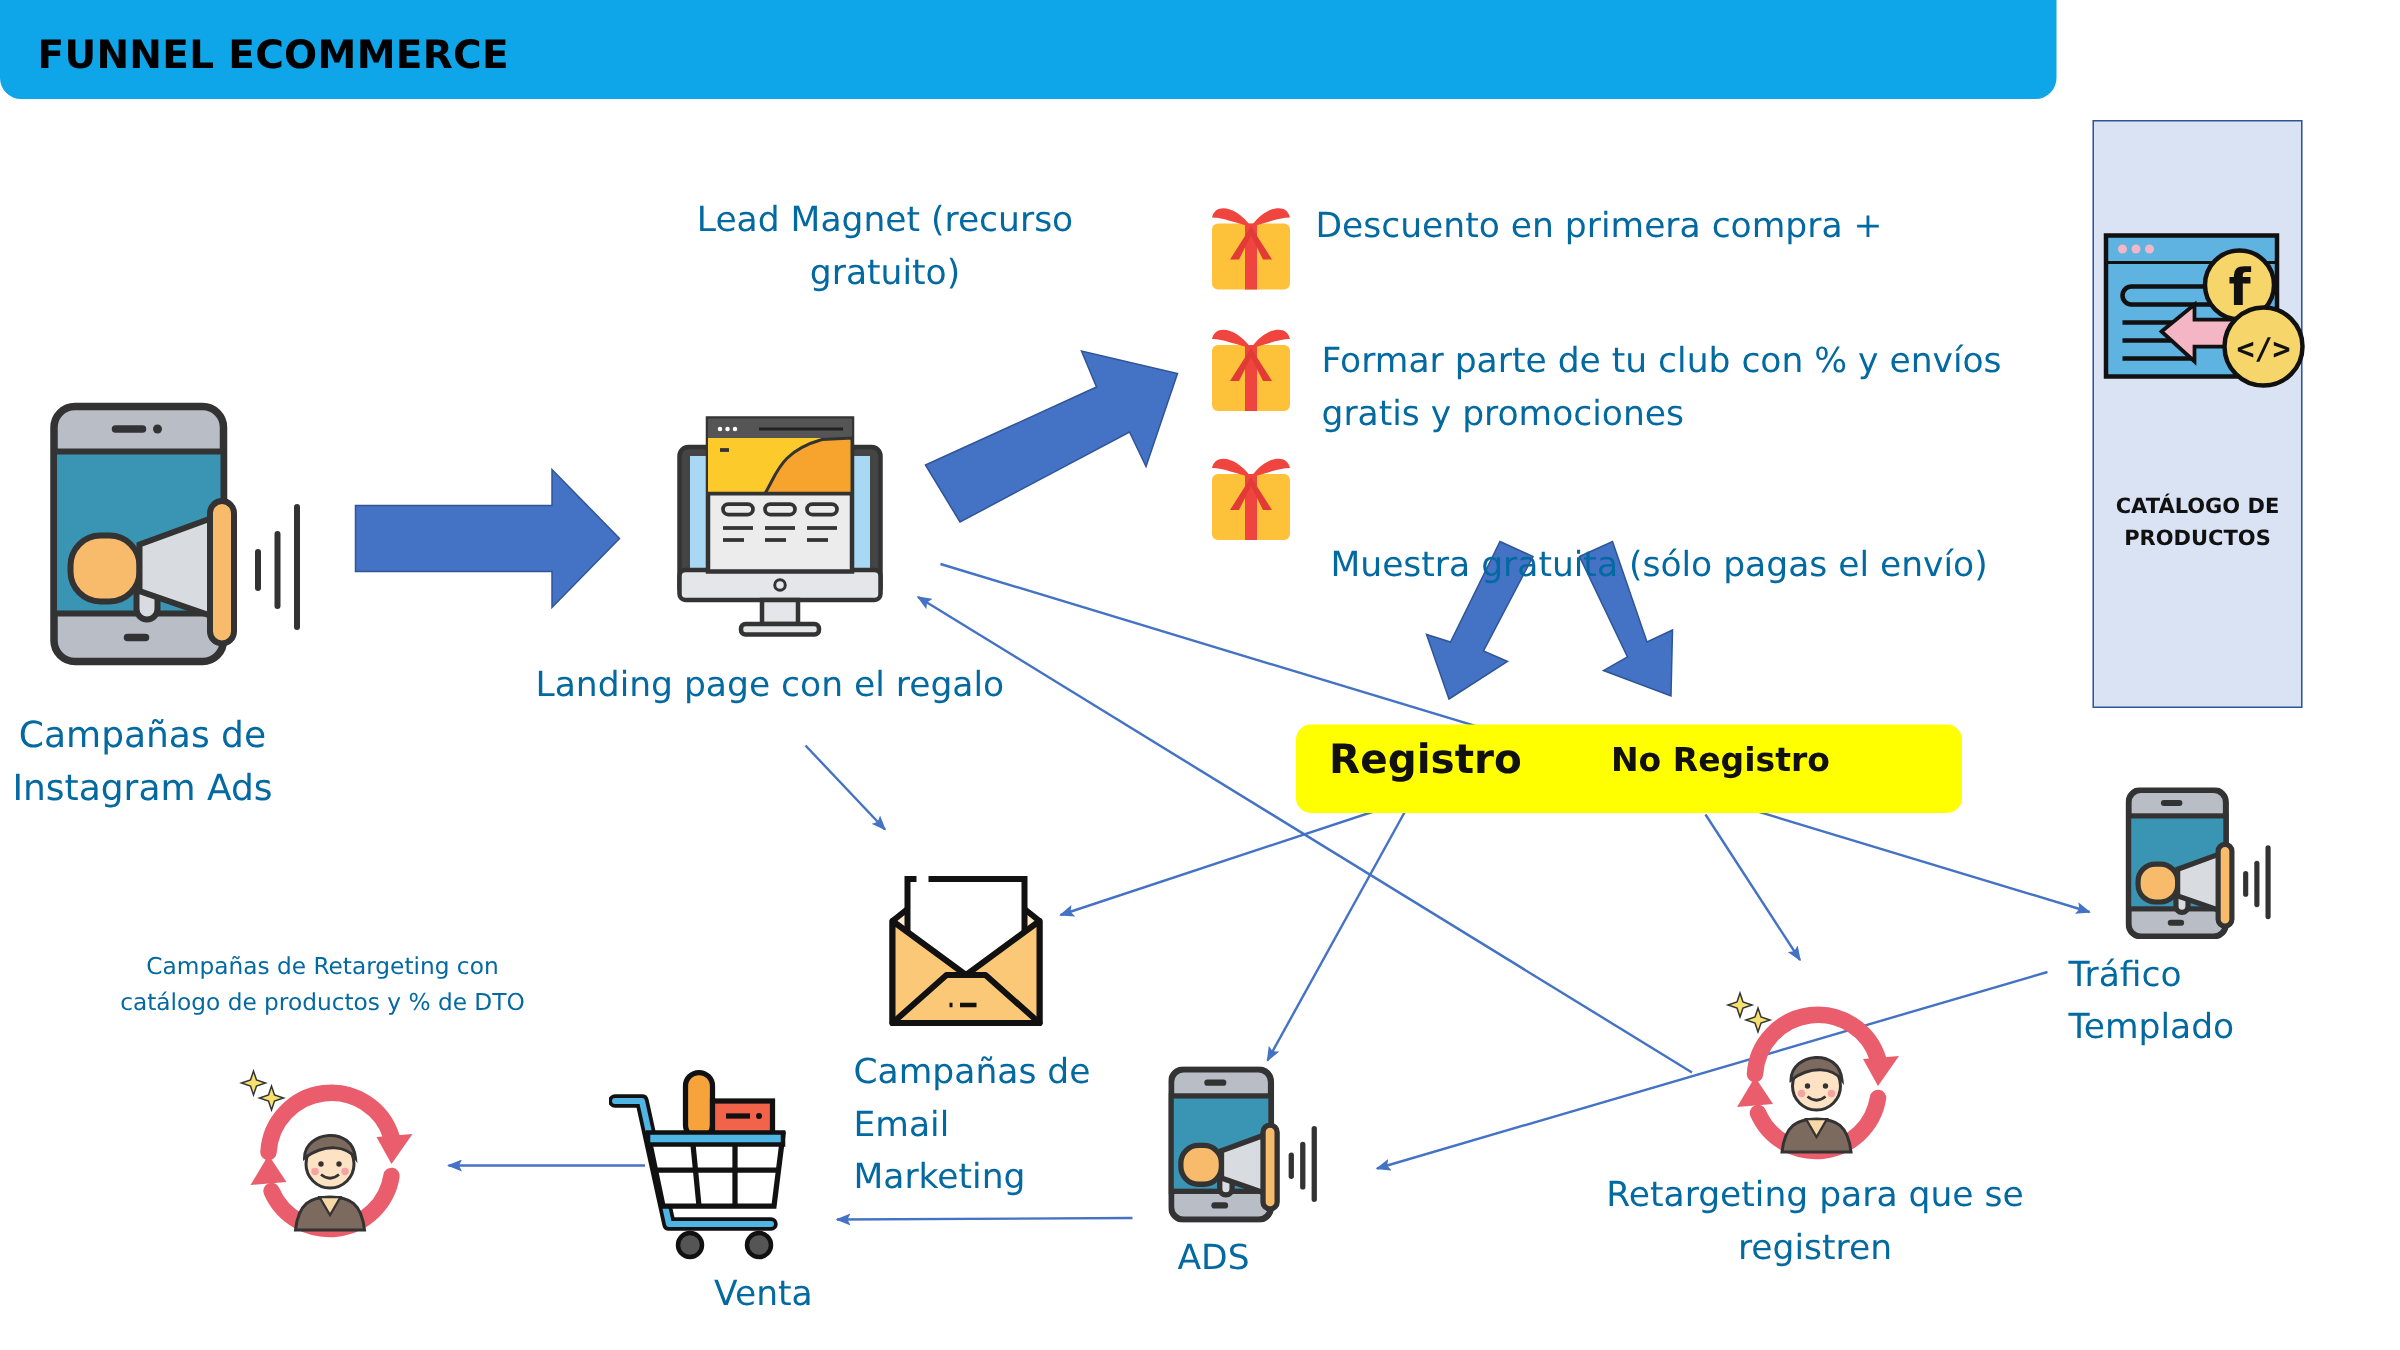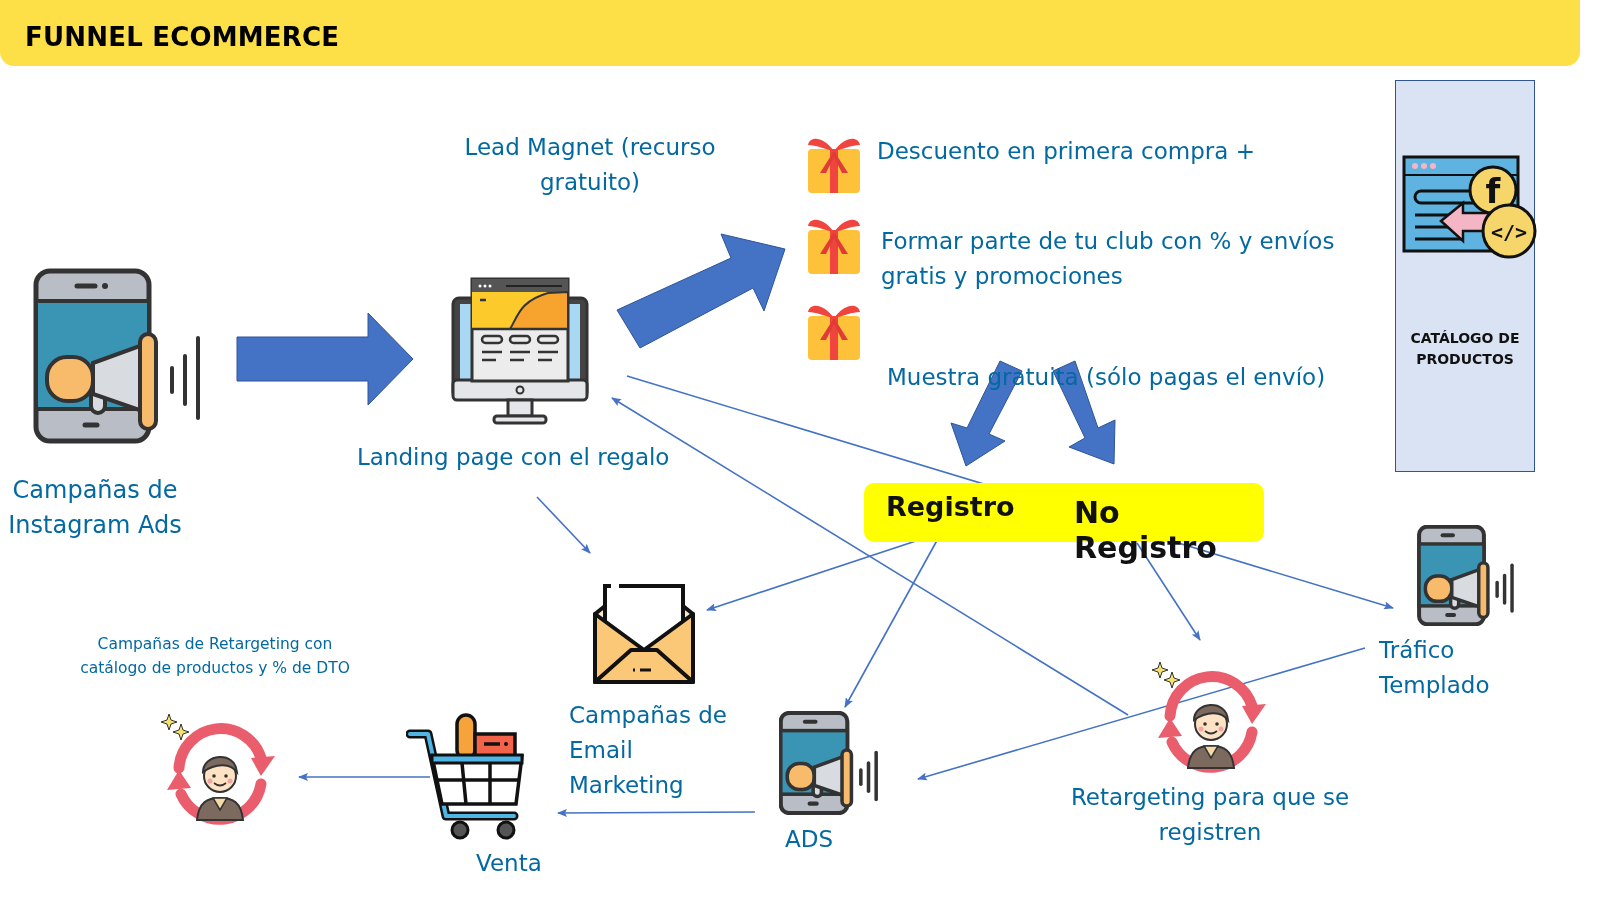--- a/index.html
+++ b/index.html
@@ -1,33 +1,33 @@
 <!DOCTYPE html>
 <html><head>
 <meta charset="utf-8">
 <style>
   html, body { margin:0; padding:0; background:#ffffff; }
   body { width:1600px; height:900px; position:relative; overflow:hidden;
          font-family:"Liberation Sans", "DejaVu Sans", sans-serif; color:#111; }
-  .header { position:absolute; left:0; top:0; width:1580px; height:66px; background:#fde047;
+  .header { position:absolute; left:0; top:0; width:1371px; height:66px; background:#0ea5e9;
             border-radius:0 0 14px 14px; }
   .header-title { position:absolute; left:25px; top:22px; font-size:26px; font-weight:bold;
                   letter-spacing:0.2px; color:#000; font-family:"DejaVu Sans", sans-serif; }
   .lbl { position:absolute; font-family:"DejaVu Sans", sans-serif; font-size:23px; color:#0369a1; line-height:35px; }
   .center { text-align:center; }
   .small { font-size:15.5px; line-height:24px; }
   #connectors { position:absolute; left:0; top:0; width:1600px; height:900px; pointer-events:none; }
   .icon { position:absolute; }
   .catalog { position:absolute; left:1395px; top:80px; width:140px; height:392px; background:#dae3f3;
              border:1.5px solid #2f5597; box-sizing:border-box; }
   .catalog-label { position:absolute; left:0; right:0; top:247px; text-align:center;
                    font-size:14px; font-weight:bold; line-height:21px; font-family:"DejaVu Sans", sans-serif; }
-  .regbox { position:absolute; left:864px; top:483px; width:400px; height:59px; background:#ffff00; border-radius:10px; }
+  .regbox { position:absolute; left:864px; top:483px; width:444px; height:59px; background:#ffff00; border-radius:10px; }
   .reg-a { position:absolute; left:22px; top:8px; font-size:27px; font-weight:bold; font-family:"DejaVu Sans", sans-serif; }
-  .reg-b { position:absolute; left:210px; top:12px; font-size:30px; font-weight:bold; font-family:"DejaVu Sans", sans-serif; }
+  .reg-b { position:absolute; left:210px; top:12px; font-size:22px; font-weight:bold; font-family:"DejaVu Sans", sans-serif; }
 </style>
 </head>
 <body>
 
 <div class="header">
   <div class="header-title">FUNNEL ECOMMERCE</div>
 </div>
 
 <div class="catalog">
   <svg class="icon" style="left:5px;top:72px" width="138" height="112" viewBox="0 0 138 112">

